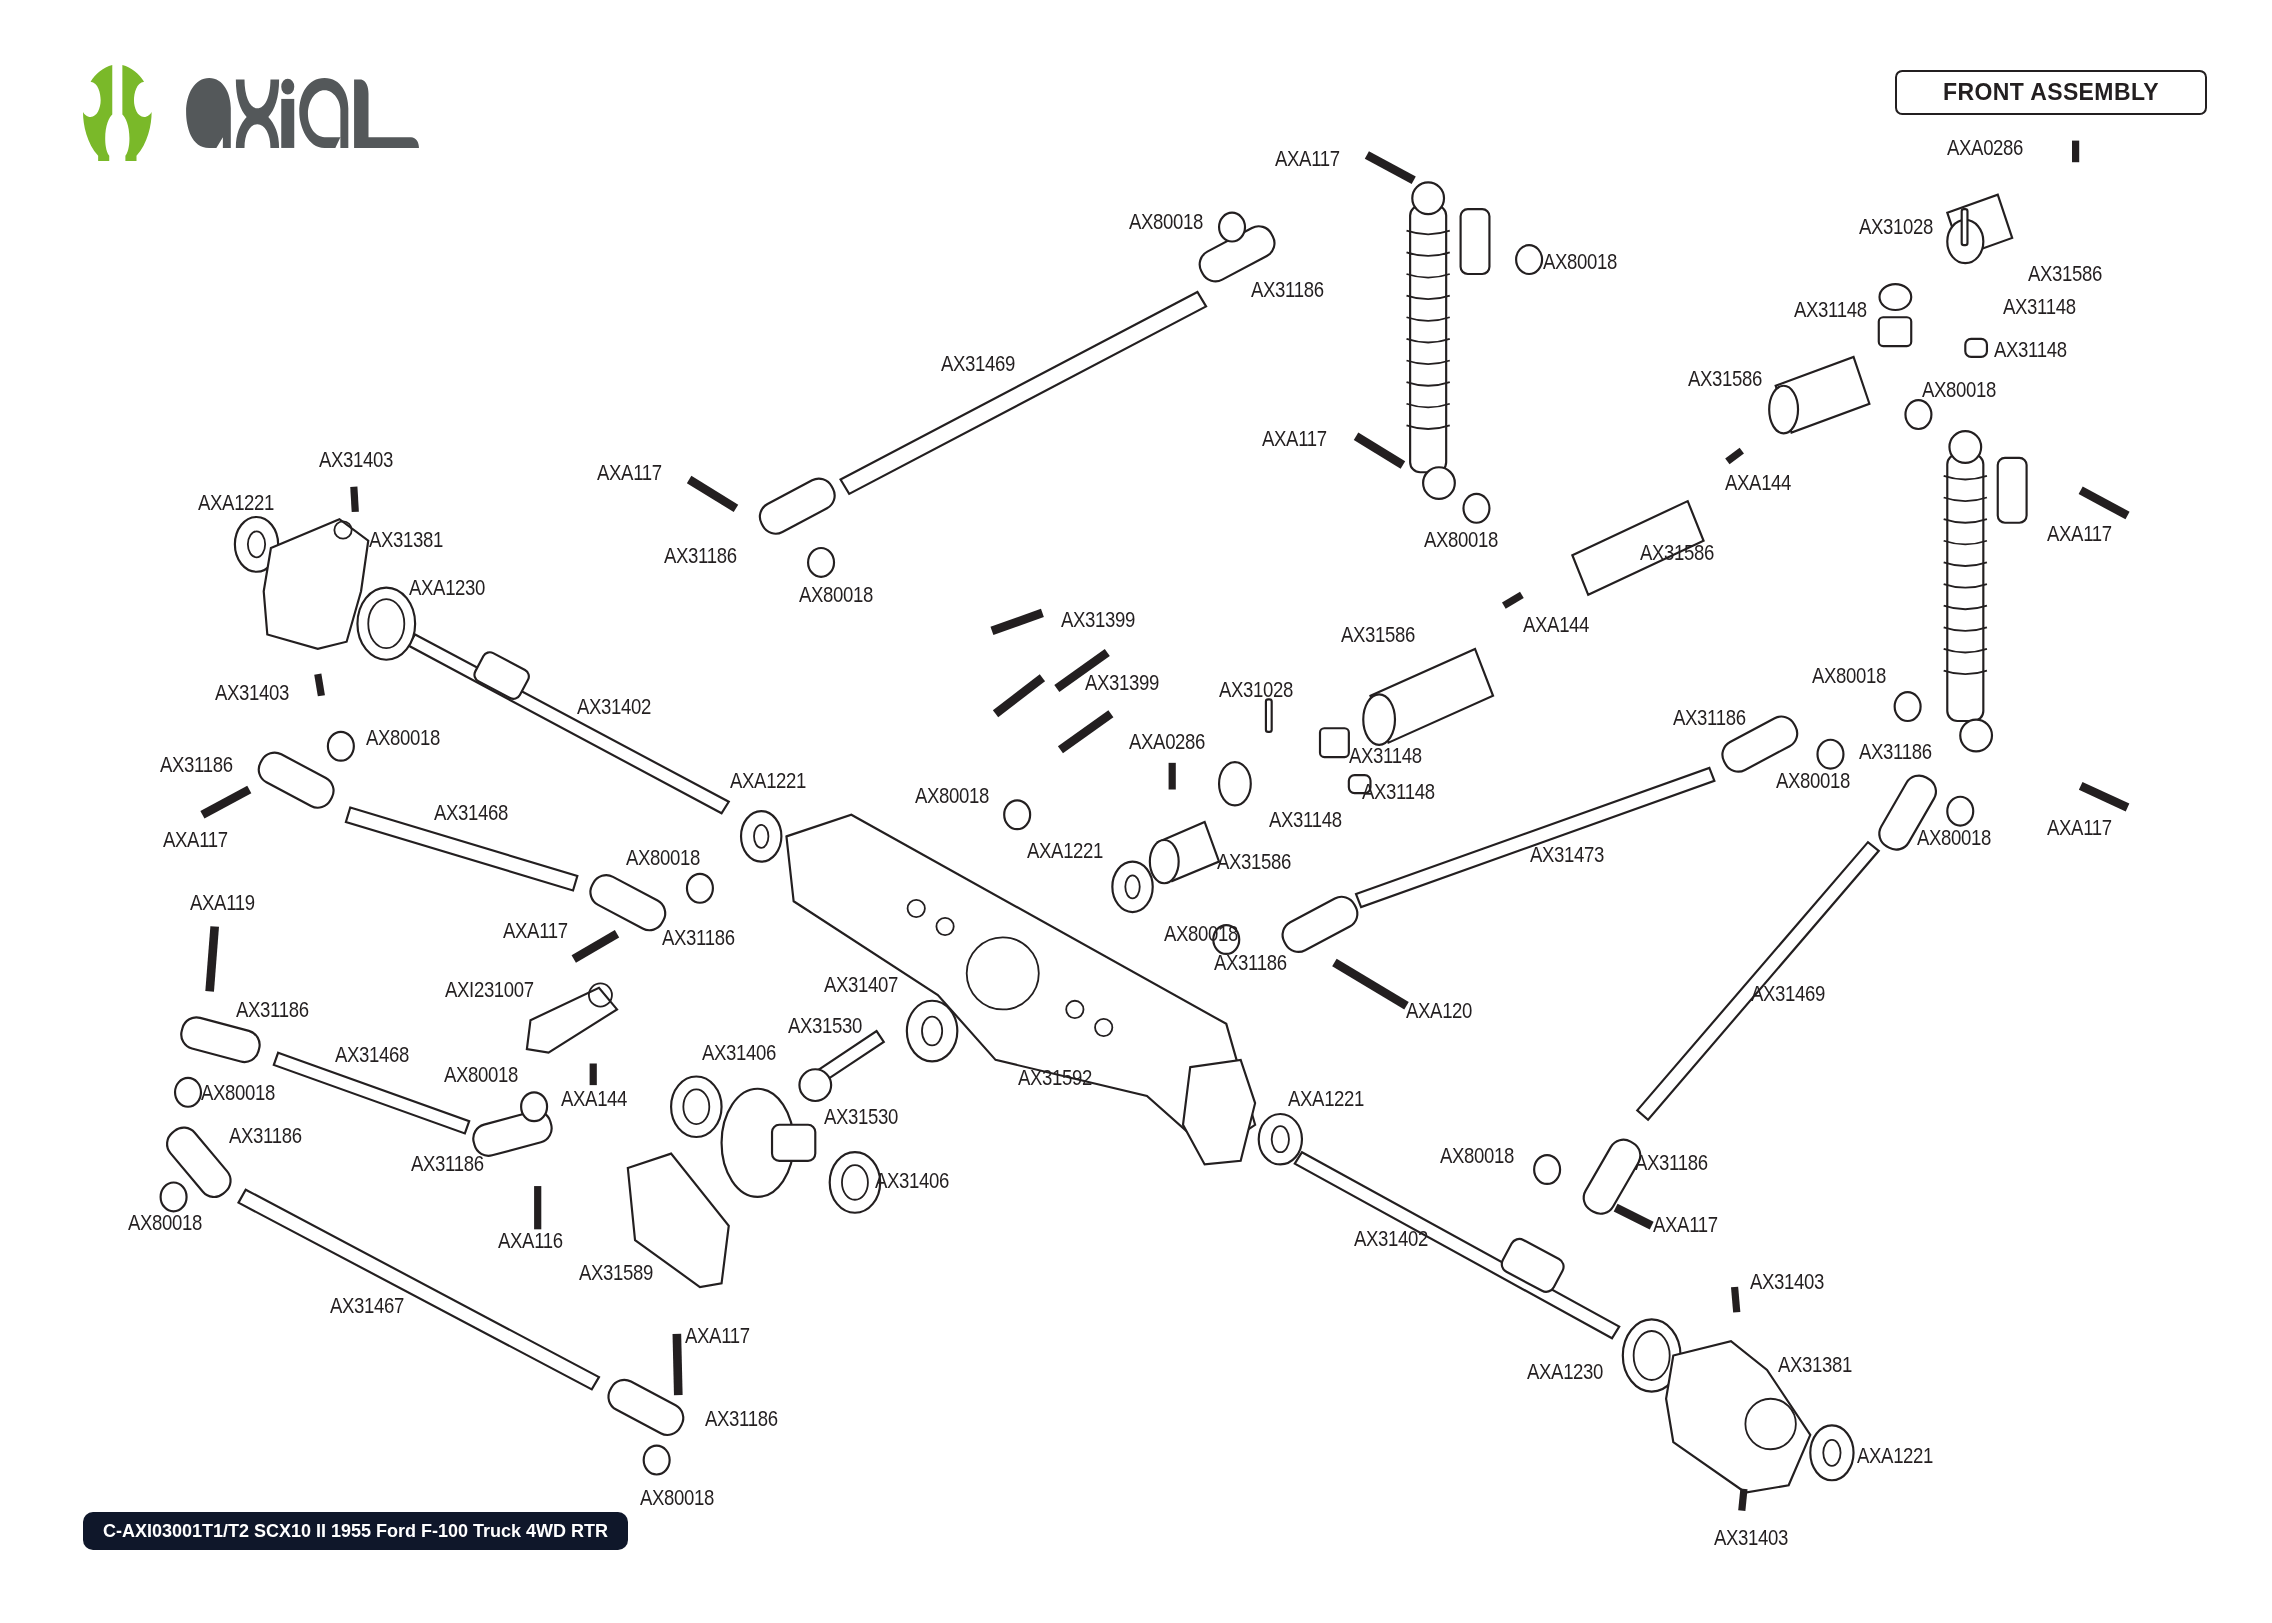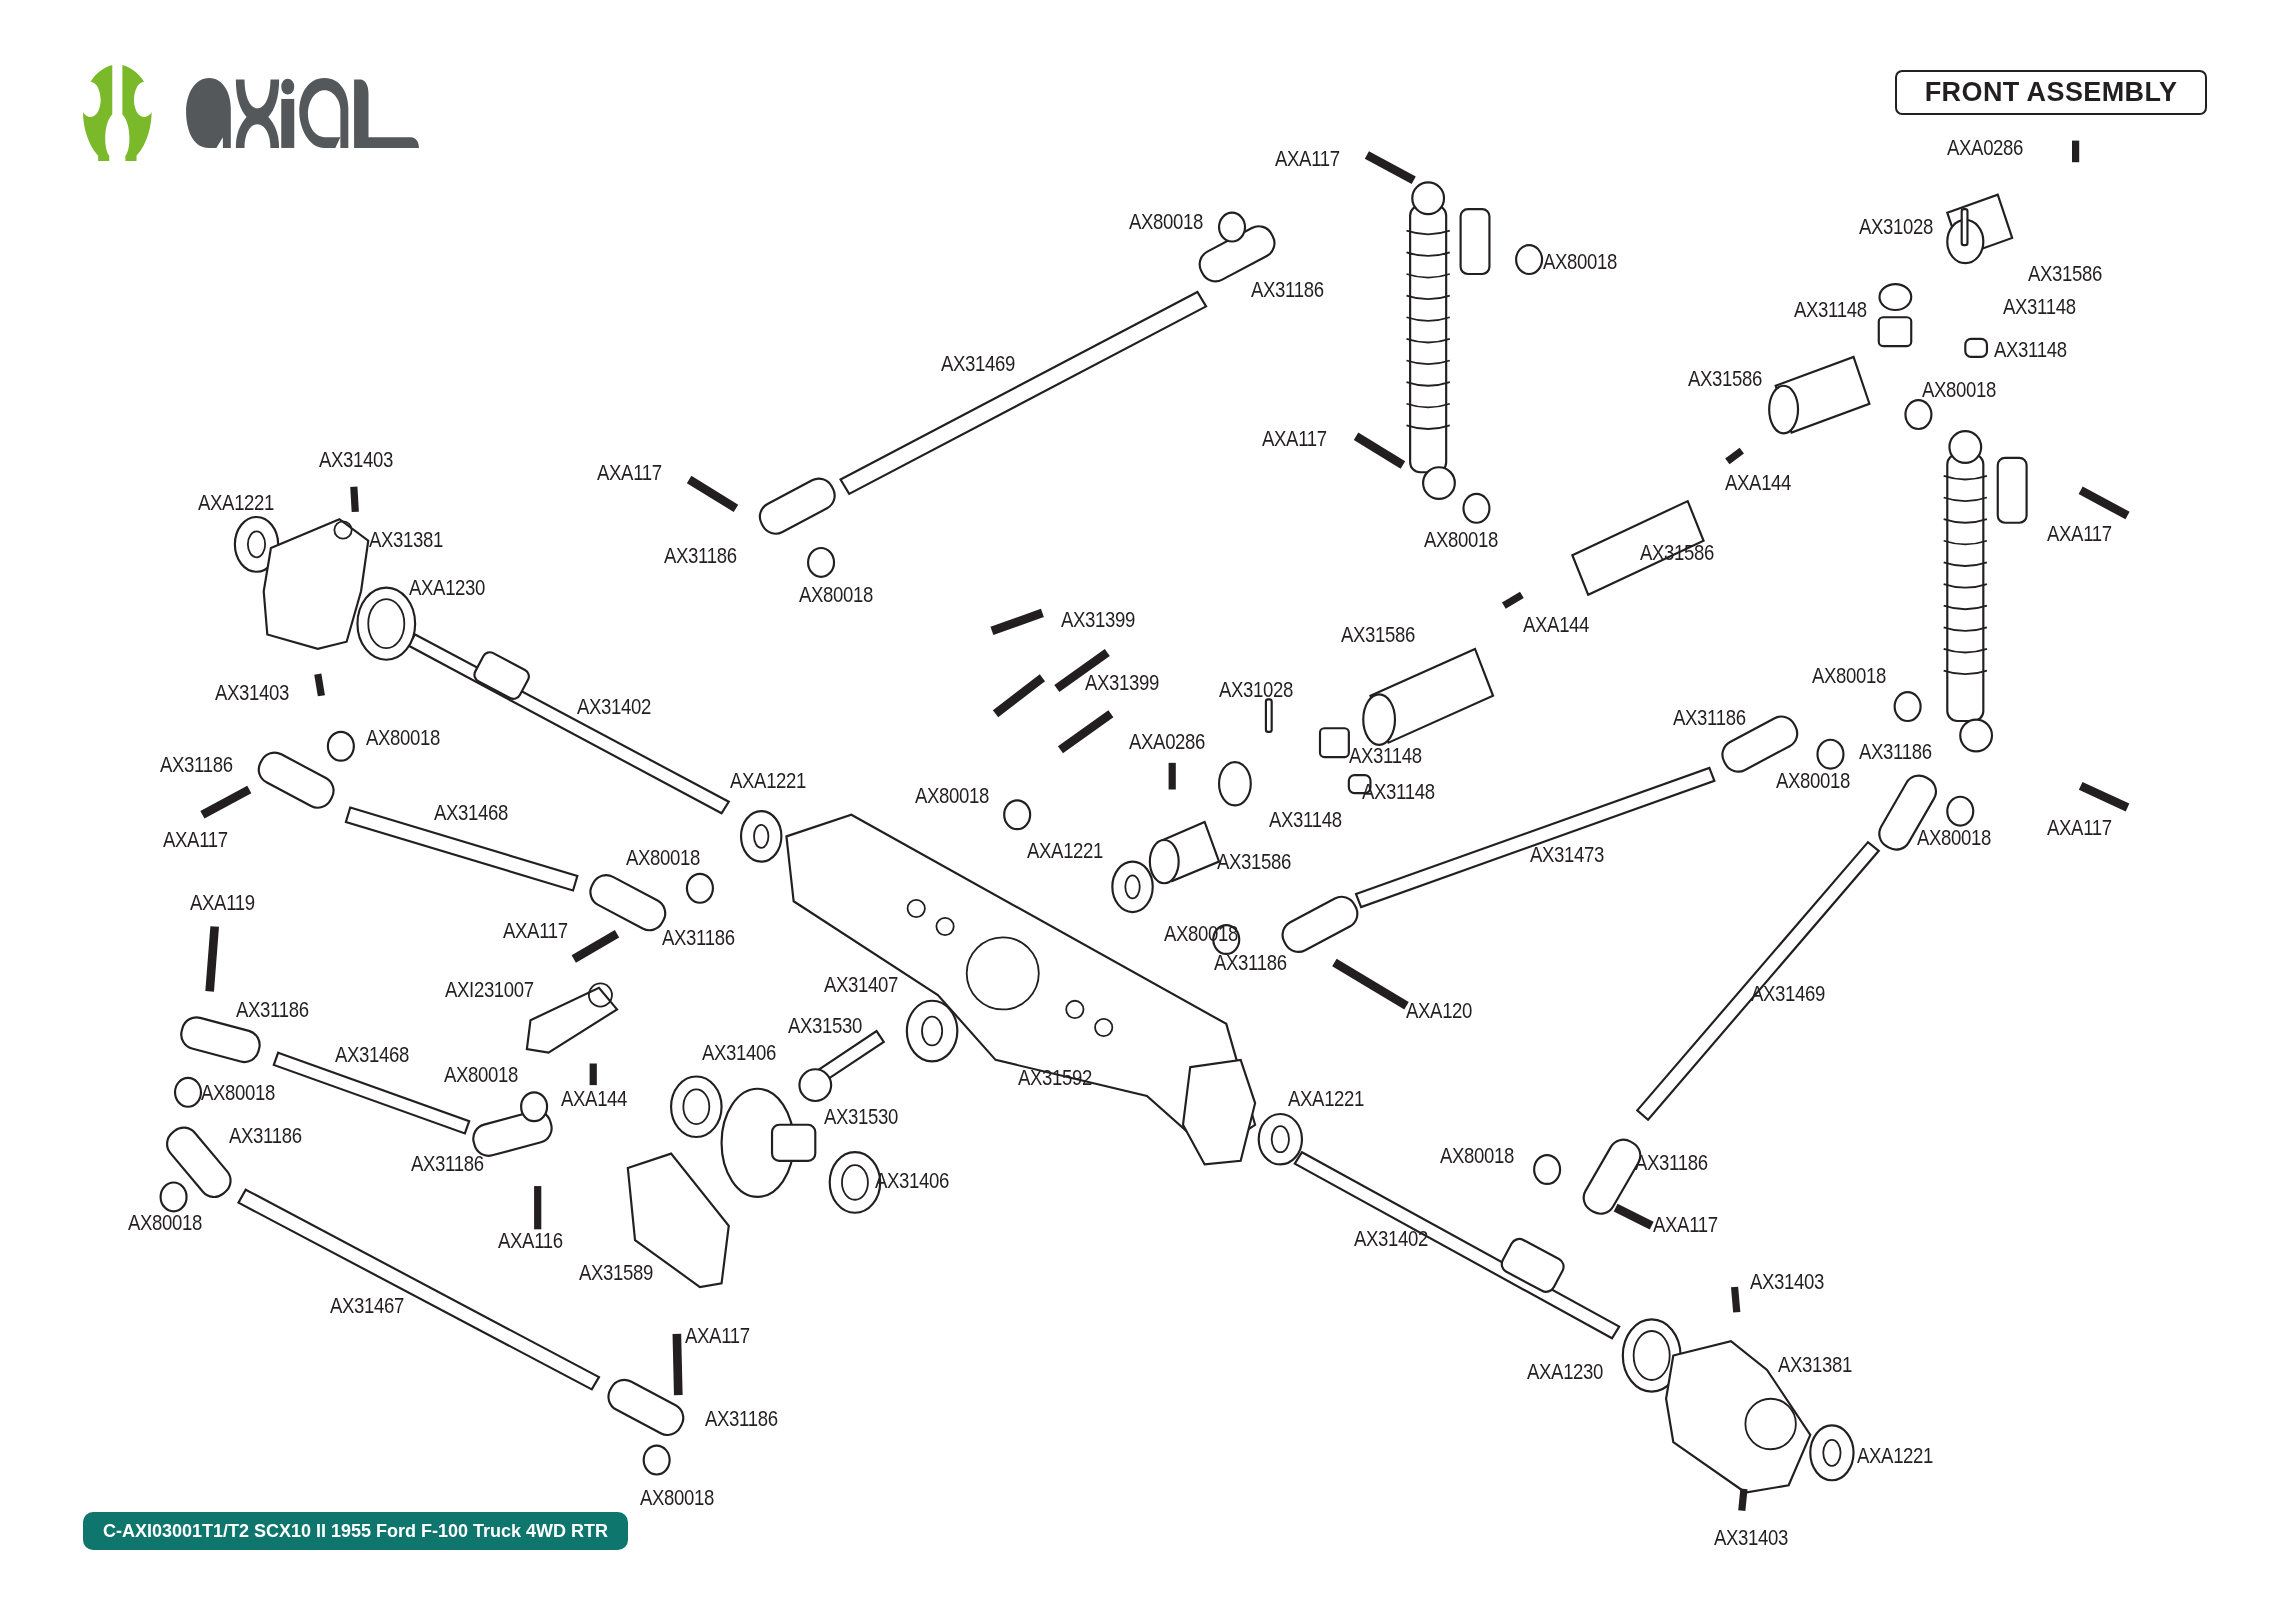--- a/index.html
+++ b/index.html
@@ -1,20 +1,20 @@
 <!DOCTYPE html>
 <html style="font-size:11.5px"><head>
 <meta charset="utf-8">
 <style>
   html, body { margin: 0; padding: 0; background: #ffffff; }
   body { width: 2273px; height: 1623px; position: relative; overflow: hidden; font-family: "Liberation Sans", sans-serif; }
   #stage { position: absolute; left: 0; top: 0; width: 2273px; height: 1623px; }
   .logo { position: absolute; left: 83px; top: 65px; width: 447px; height: 101px; }
-  .title-box { position: absolute; left: 1895px; top: 70px; width: 312px; height: 45px; border: 2.2px solid #231f20; border-radius: 7.2px; box-sizing: border-box; display: flex; align-items: center; justify-content: center; font-weight: bold; font-size: 27px; color: #231f20; letter-spacing: 0.4px; background: #fff; }
-  .footer { position: absolute; left: 83px; top: 1512px; width: 545px; height: 38px; background: #0f766e; border-radius: 10px; color: #fff; font-weight: bold; font-size: 18px; display: flex; align-items: center; justify-content: center; }
+  .title-box { position: absolute; left: 1895px; top: 70px; width: 312px; height: 45px; border: 2.2px solid #231f20; border-radius: 7.2px; box-sizing: border-box; display: flex; align-items: center; justify-content: center; font-weight: bold; font-size: 23px; color: #231f20; letter-spacing: 0.4px; background: #fff; }
+  .footer { position: absolute; left: 83px; top: 1512px; width: 545px; height: 38px; background: #0f172a; border-radius: 10px; color: #fff; font-weight: bold; font-size: 18px; display: flex; align-items: center; justify-content: center; }
   .lbl { position: absolute; font-size: 21.6px; color: #231f20; white-space: nowrap; transform: scaleX(0.86); transform-origin: left top; line-height: 1; letter-spacing: -0.4px; }
   svg#parts { position: absolute; left: 0; top: 0; }
   .p { fill: #fff; stroke: #231f20; stroke-width: 3; }
   .thin { fill: none; stroke: #231f20; stroke-width: 2.5; }
   .screw { fill: #231f20; stroke: #231f20; }
 </style>
 </head>
 <body>
 
 <div id="stage">

